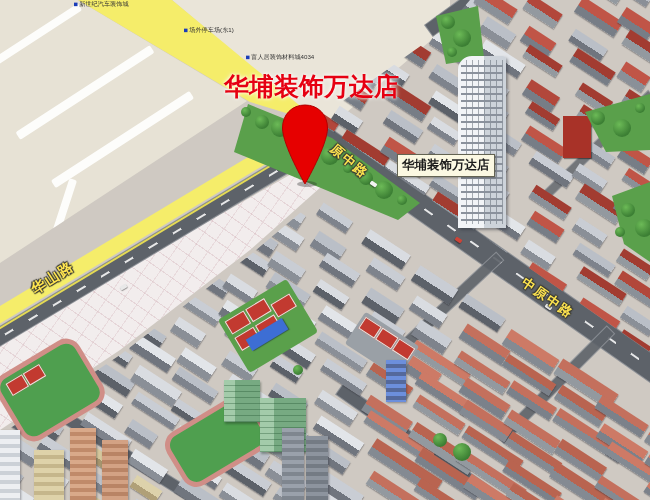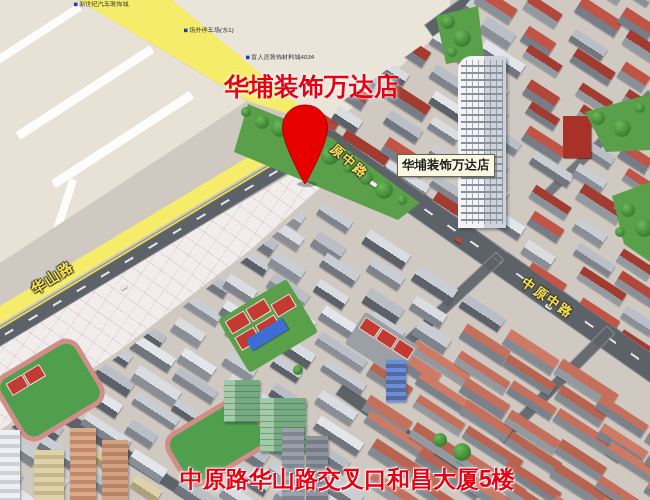--- a/index.html
+++ b/index.html
@@ -450,14 +450,13 @@
   <div class="road-label" style="left:523px;top:272px;font-size:13px;transform:rotate(35deg);">中原中路</div>
 
   <svg id="pin" class="abs" viewBox="0 0 48 84">
     <ellipse cx="26" cy="80" rx="10" ry="3" fill="rgba(40,40,40,.35)"></ellipse>
     <path d="M24 1 C11 1 1.5 10.5 1.5 24 C1.5 41 24 80 24 80 C24 80 46.5 41 46.5 24 C46.5 10.5 37 1 24 1 Z" fill="#e60000" stroke="#b30000" stroke-width="1"></path>
   </svg>
 
   <div class="abs" id="poi-box">华埔装饰万达店</div>
 
   <div class="abs" id="marker-title">华埔装饰万达店</div>
-  <div class="abs" id="address-caption">中原路华山路交叉口和昌大厦5楼</div>
 </div>
 
 </body></html>

